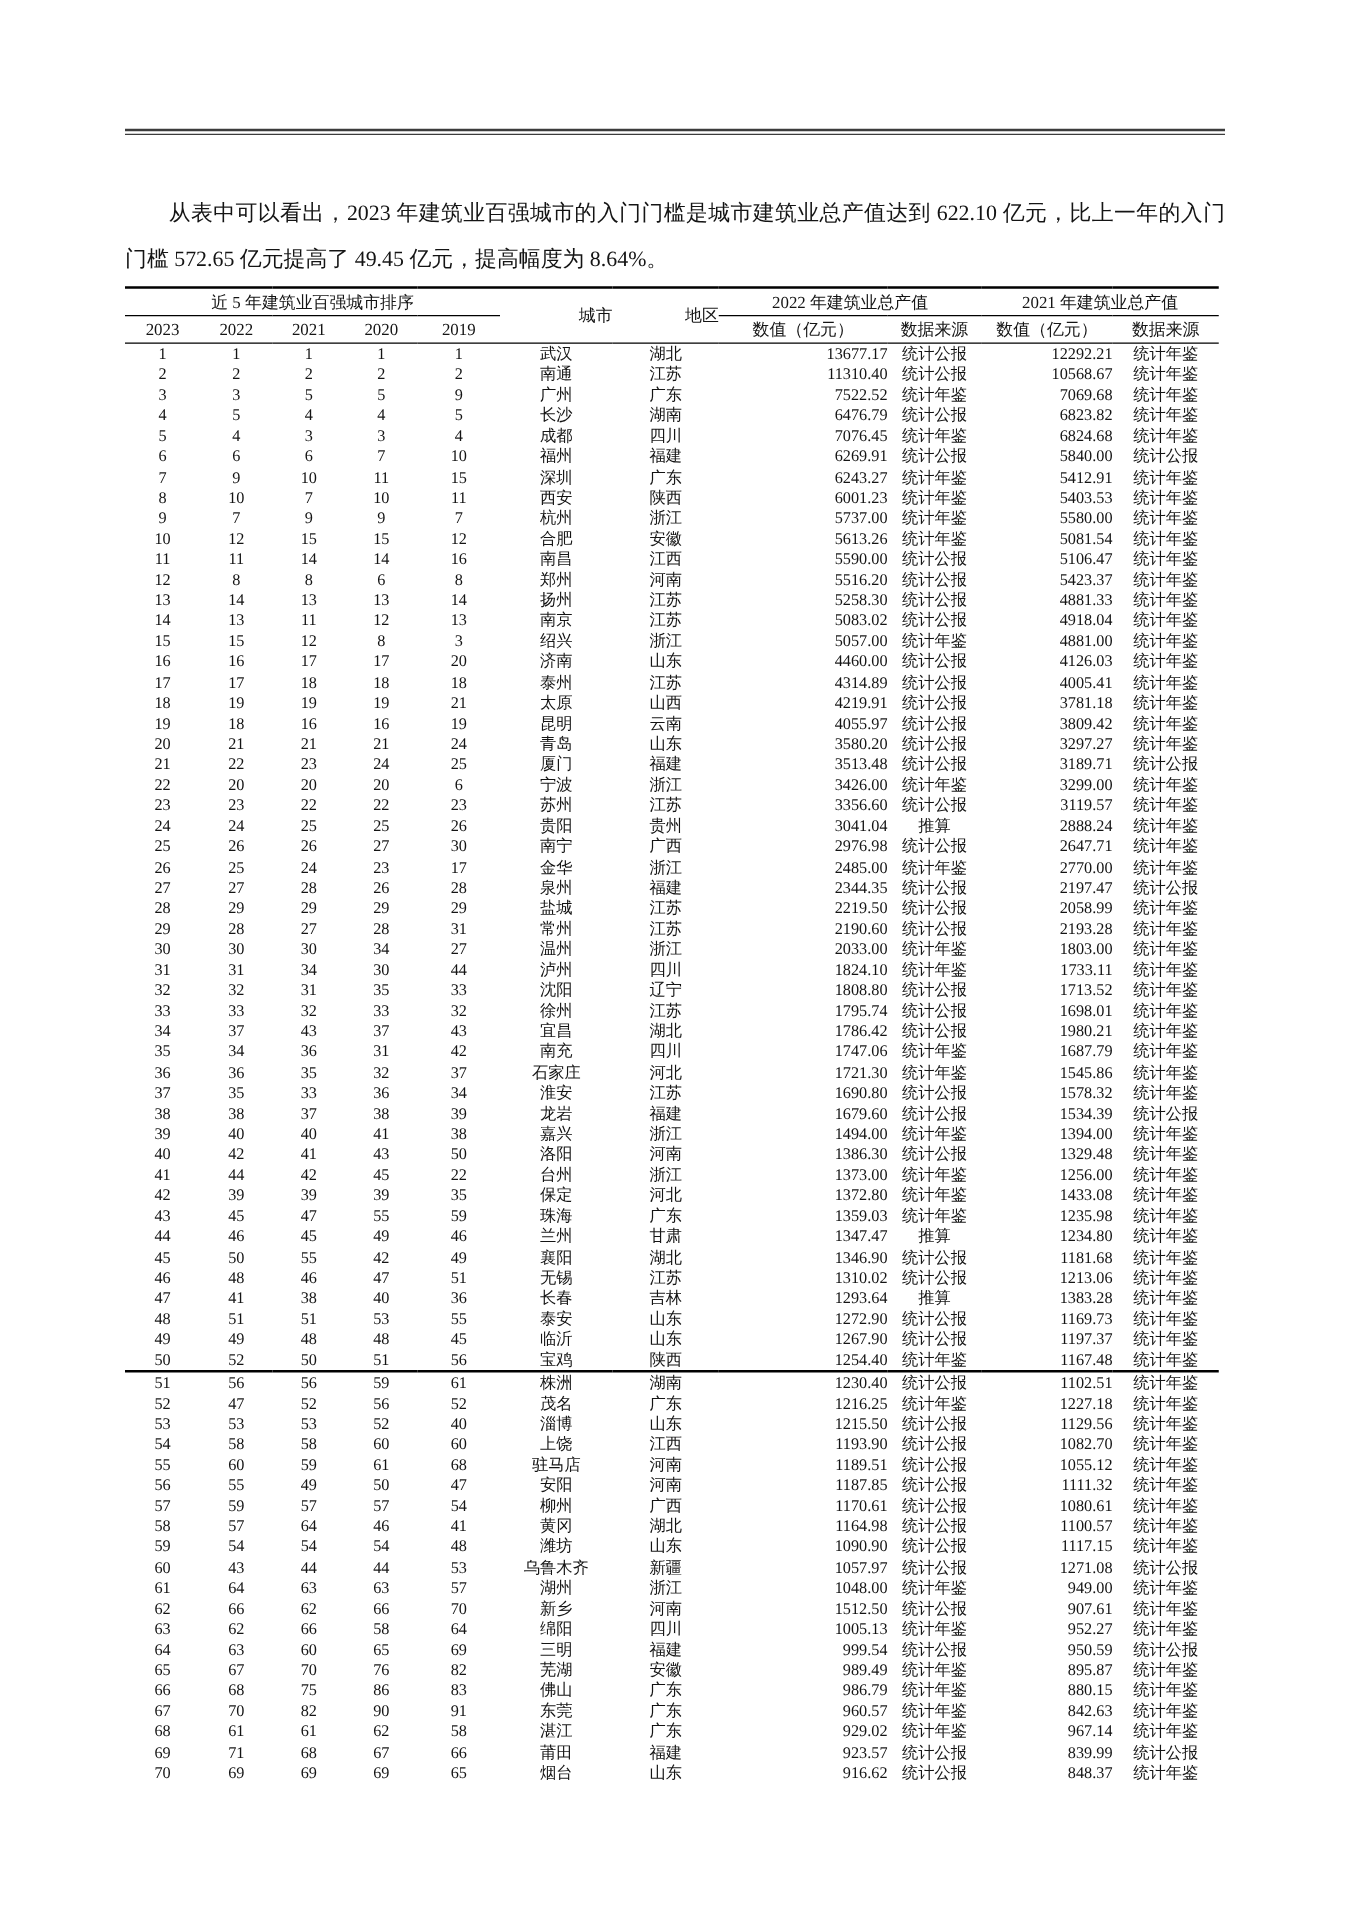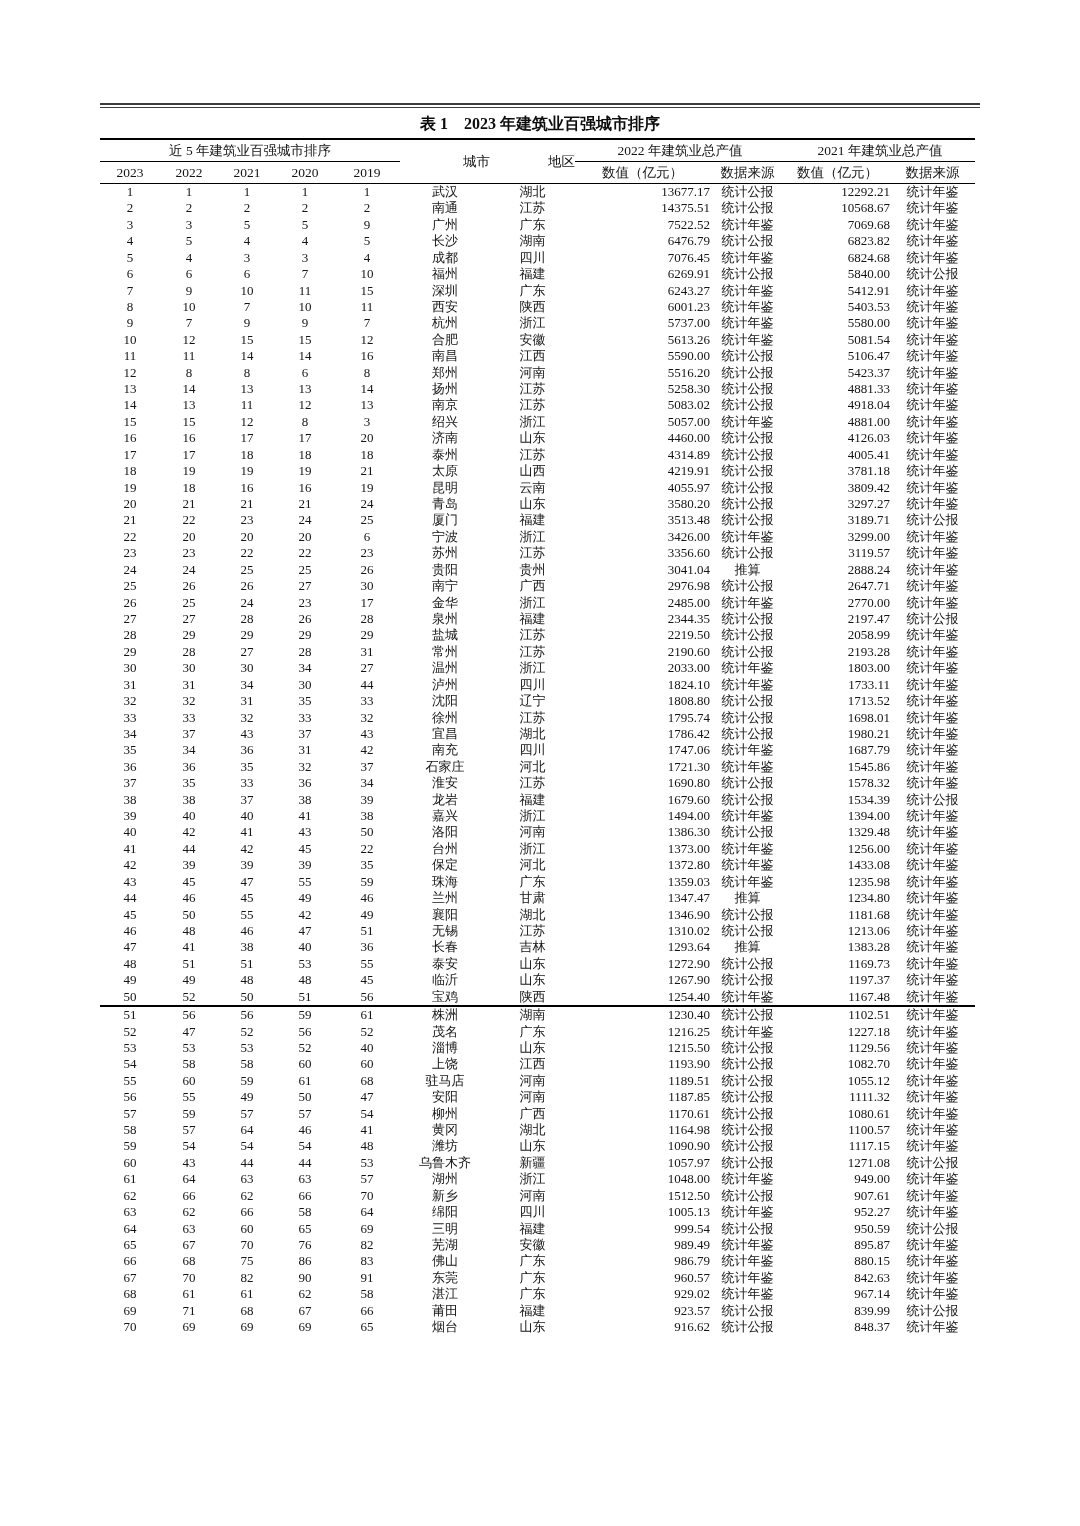--- a/index.html
+++ b/index.html
@@ -42,22 +42,22 @@
   col.v22{width:135px}col.s22{width:75px}
   col.v21{width:105px}col.s21{width:85px}
 </style>
 </head>
 <body>
 
 <div class="content">
 
   <div class="top-rule"></div>
 
+  <p class="intro">从表中可以看出，2023 年建筑业百强城市的入门门槛是城市建筑业总产值达到 622.10 亿元，比上一年的入门门槛 572.65 亿元提高了 49.45 亿元，提高幅度为 8.64%。</p>
 
-  <div class="tbl-title">表 1　2023 年建筑业百强城市排序</div>
 
   <table class="rank">
     <colgroup>
       <col class="r1">
         <col class="r2">
         <col class="r3">
         <col class="r4">
         <col class="r5">
       <col class="city">
         <col class="region">
@@ -101,21 +101,21 @@
           <td class="ctr">统计年鉴</td>
         </tr>
         <tr>
           <td class="ctr">2</td>
           <td class="ctr">2</td>
           <td class="ctr">2</td>
           <td class="ctr">2</td>
           <td class="ctr">2</td>
           <td class="ctr">南通</td>
           <td class="ctr">江苏</td>
-          <td class="num c7">14375.51</td>
+          <td class="num c7">11310.40</td>
           <td class="ctr">统计公报</td>
           <td class="num c9">10568.67</td>
           <td class="ctr">统计年鉴</td>
         </tr>
         <tr>
           <td class="ctr">3</td>
           <td class="ctr">3</td>
           <td class="ctr">5</td>
           <td class="ctr">5</td>
           <td class="ctr">9</td>

